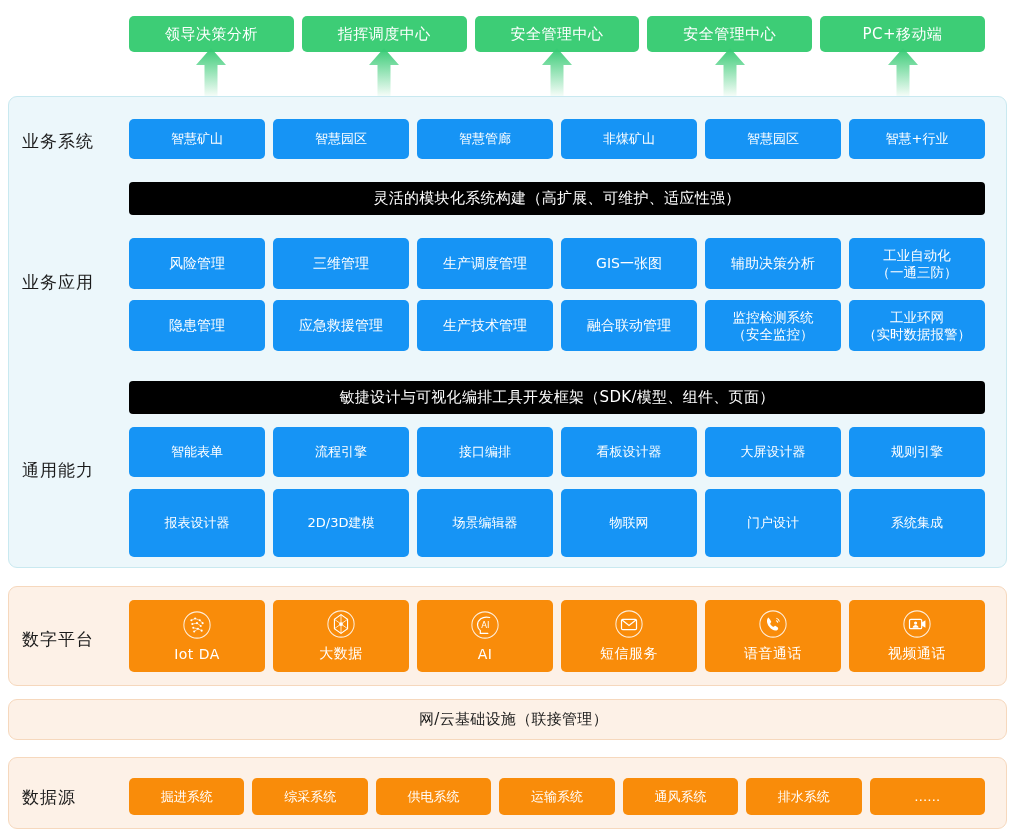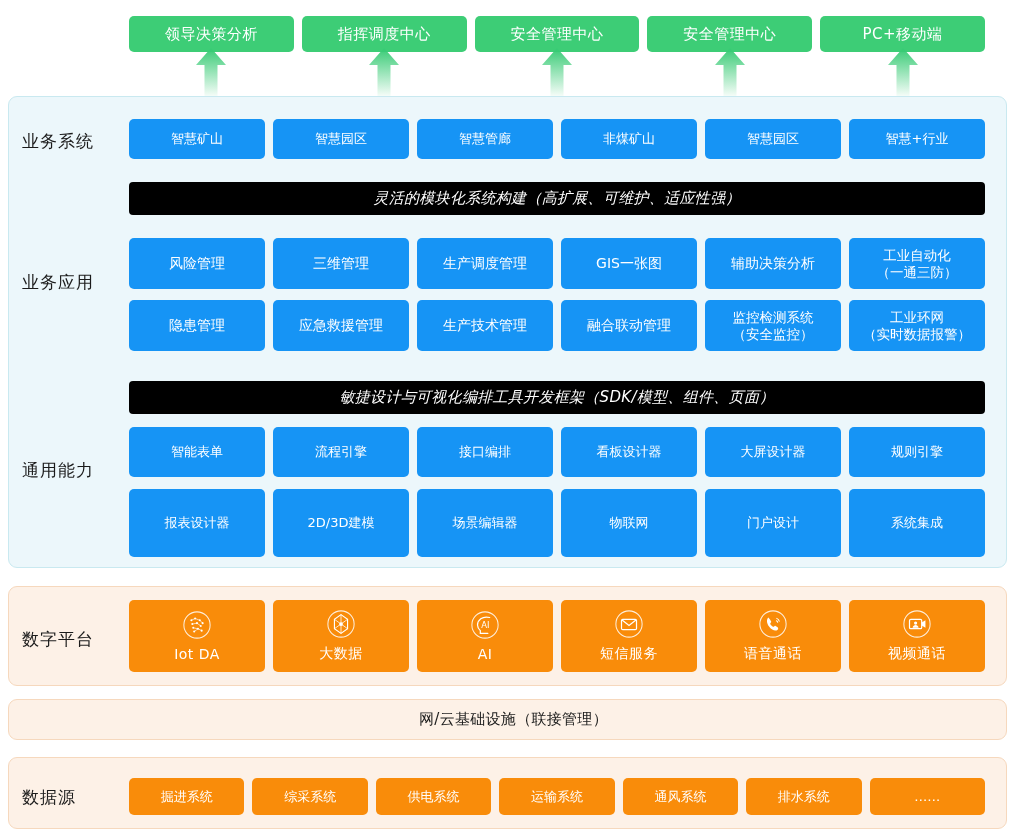--- a/index.html
+++ b/index.html
@@ -122,21 +122,20 @@
     width: 856px;
     height: 33px;
     background: #000000;
     border-radius: 4px;
     color: #ffffff;
     font-size: 15px;
     display: flex;
     align-items: center;
     justify-content: center;
     letter-spacing: 0.3px;
-    font-style: italic;
   }
 
   
   .dp-cell {
     flex: 1 1 0;
     background: #f98c0a;
     border-radius: 5px;
     color: #ffffff;
     display: flex;
     flex-direction: column;

